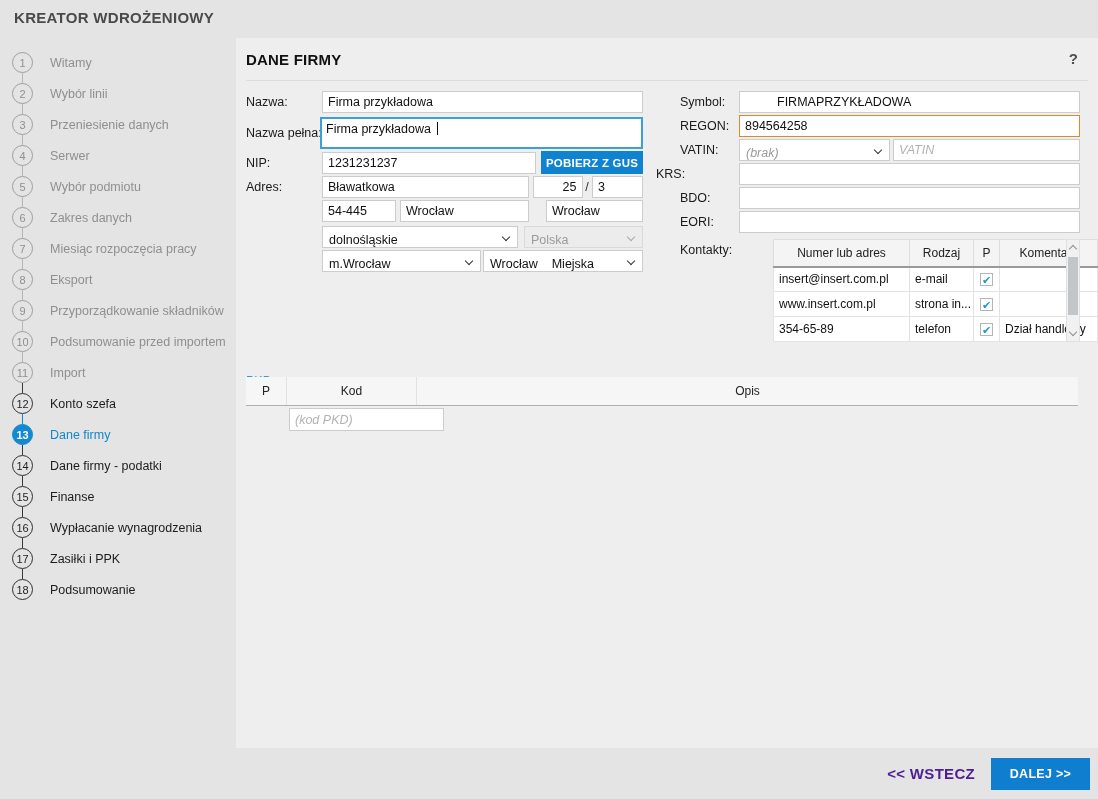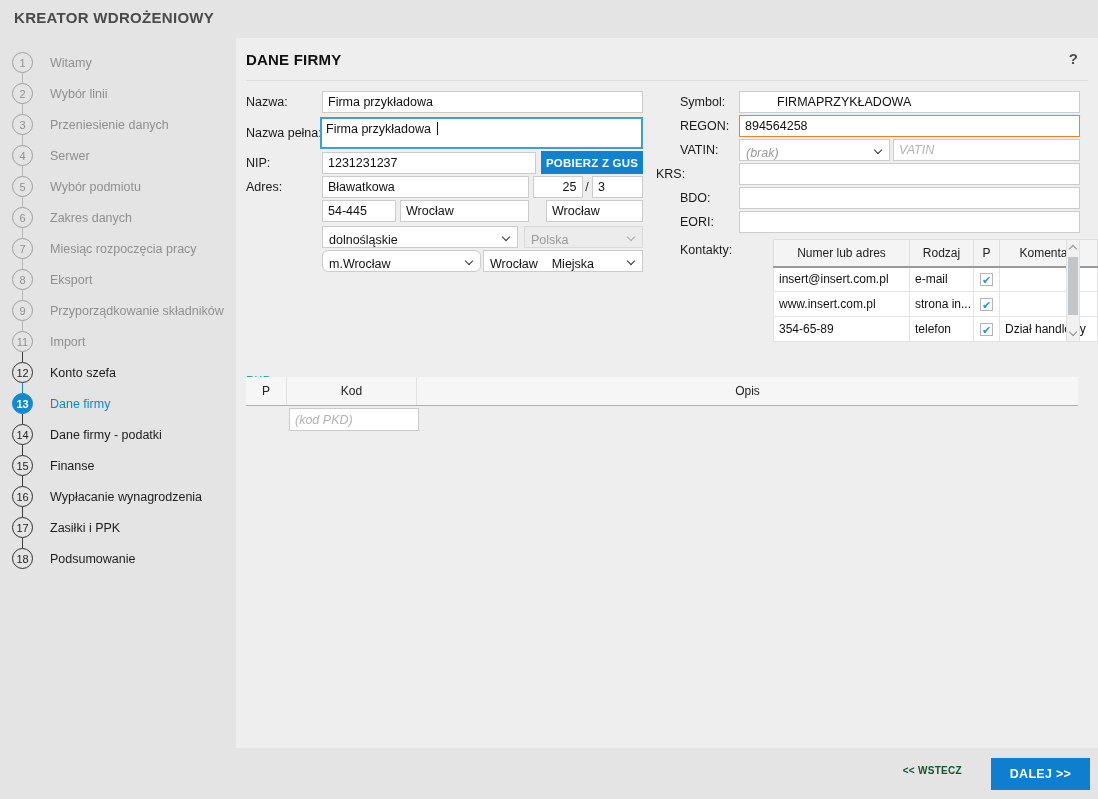--- a/index.html
+++ b/index.html
@@ -89,21 +89,21 @@
   .vscroll .thumb { position:absolute; left:1px; right:1px; top:17px; height:58px; background:#c2c6c9; }
   .vchev { position:absolute; left:3px; width:6px; height:6px; border-right:1.3px solid #8d9093; border-bottom:1.3px solid #8d9093; }
   .vchev.up { top:6px; transform:rotate(-135deg); }
   .vchev.down { bottom:6px; transform:rotate(45deg); }
   
   .pkd-label { position:absolute; left:10px; top:336px; color:#2e9bd6; font-size:12.5px; }
   .pkd-header { position:absolute; left:10px; top:339px; width:832px; height:29px; background:#f6f6f6; border-bottom:1px solid #b0b0b0; display:flex; }
   .pkd-header .hcell { display:flex; align-items:center; justify-content:center; font-size:12px; color:#222; border-right:1px solid #e2e2e2; }
   .pkd-header .hcell:last-child { border-right:none; }
   
-  .footer-back { position:absolute; right:136px; top:765px; color:#14532d; font-weight:bold; font-size:10px; letter-spacing:.3px; cursor:pointer; white-space:nowrap; }
+  .footer-back { position:absolute; right:123px; top:765px; color:#4c1d95; font-weight:bold; font-size:15px; letter-spacing:.3px; cursor:pointer; white-space:nowrap; }
   .footer-next {
     position:absolute; right:8px; top:758px; width:99px; height:32px;
     background:#0f7ece; color:#fff; border:none; font-family:"Liberation Sans", sans-serif;
     font-weight:bold; font-size:12.5px; letter-spacing:.3px; cursor:pointer;
   }
 </style>
 </head>
 <body>
 
 <div class="sidebar">
@@ -145,20 +145,25 @@
       </div>
       <div class="step muted">
         <div class="connector"></div>
         <div class="circle">8</div>
         <div class="step-label">Eksport</div>
       </div>
       <div class="step muted">
         <div class="connector"></div>
         <div class="circle">9</div>
         <div class="step-label">Przyporządkowanie składników</div>
+      </div>
+      <div class="step muted">
+        <div class="connector"></div>
+        <div class="circle">10</div>
+        <div class="step-label">Podsumowanie przed importem</div>
       </div>
       <div class="step muted">
         <div class="connector"></div>
         <div class="circle">11</div>
         <div class="step-label">Import</div>
       </div>
       <div class="step normal">
         <div class="connector"></div>
         <div class="circle">12</div>
         <div class="step-label">Konto szefa</div>
@@ -223,21 +228,21 @@
 
   <div class="selectbox" style="left:86px; top:188px; width:196px;">
     <span>dolnośląskie</span>
     <span class="chev"></span>
   </div>
   <div class="selectbox disabled" style="left:288px; top:188px; width:119px;">
     <span>Polska</span>
     <span class="chev"></span>
   </div>
 
-  <div class="selectbox" style="left:86px; top:212px; width:159px;border-radius:6px;">
+  <div class="selectbox" style="left:86px; top:212px; width:159px;">
     <span>m.Wrocław</span>
     <span class="chev"></span>
   </div>
   <div class="selectbox" style="left:247px; top:212px; width:160px; gap:14px;">
     <span>Wrocław</span>
     <span>Miejska</span>
     <span class="chev"></span>
   </div>
 
   <div class="lbl" style="left:444px; top:53px;">Symbol:</div>
@@ -306,17 +311,17 @@
       <span class="vchev down"></span>
     </div>
   </div>
 
   <div class="pkd-label">PKD</div>
   <div class="pkd-header" id="pkd-header">
       <div class="hcell" style="width: 41px;">P</div>
       <div class="hcell" style="width: 130px;">Kod</div>
       <div class="hcell" style="flex: 1 1 0%;">Opis</div>
     </div>
-  <input class="fld" style="left: 53px; top: 370px; width: 130px; height: 23px;" placeholder="(kod PKD)">
+  <input class="fld" style="left: 53px; top: 370px; width: 155px; height: 23px;" placeholder="(kod PKD)">
 </div>
 
 <div class="footer-back">&lt;&lt; WSTECZ</div>
 <button class="footer-next">DALEJ &gt;&gt;</button>
 
 </body></html>

